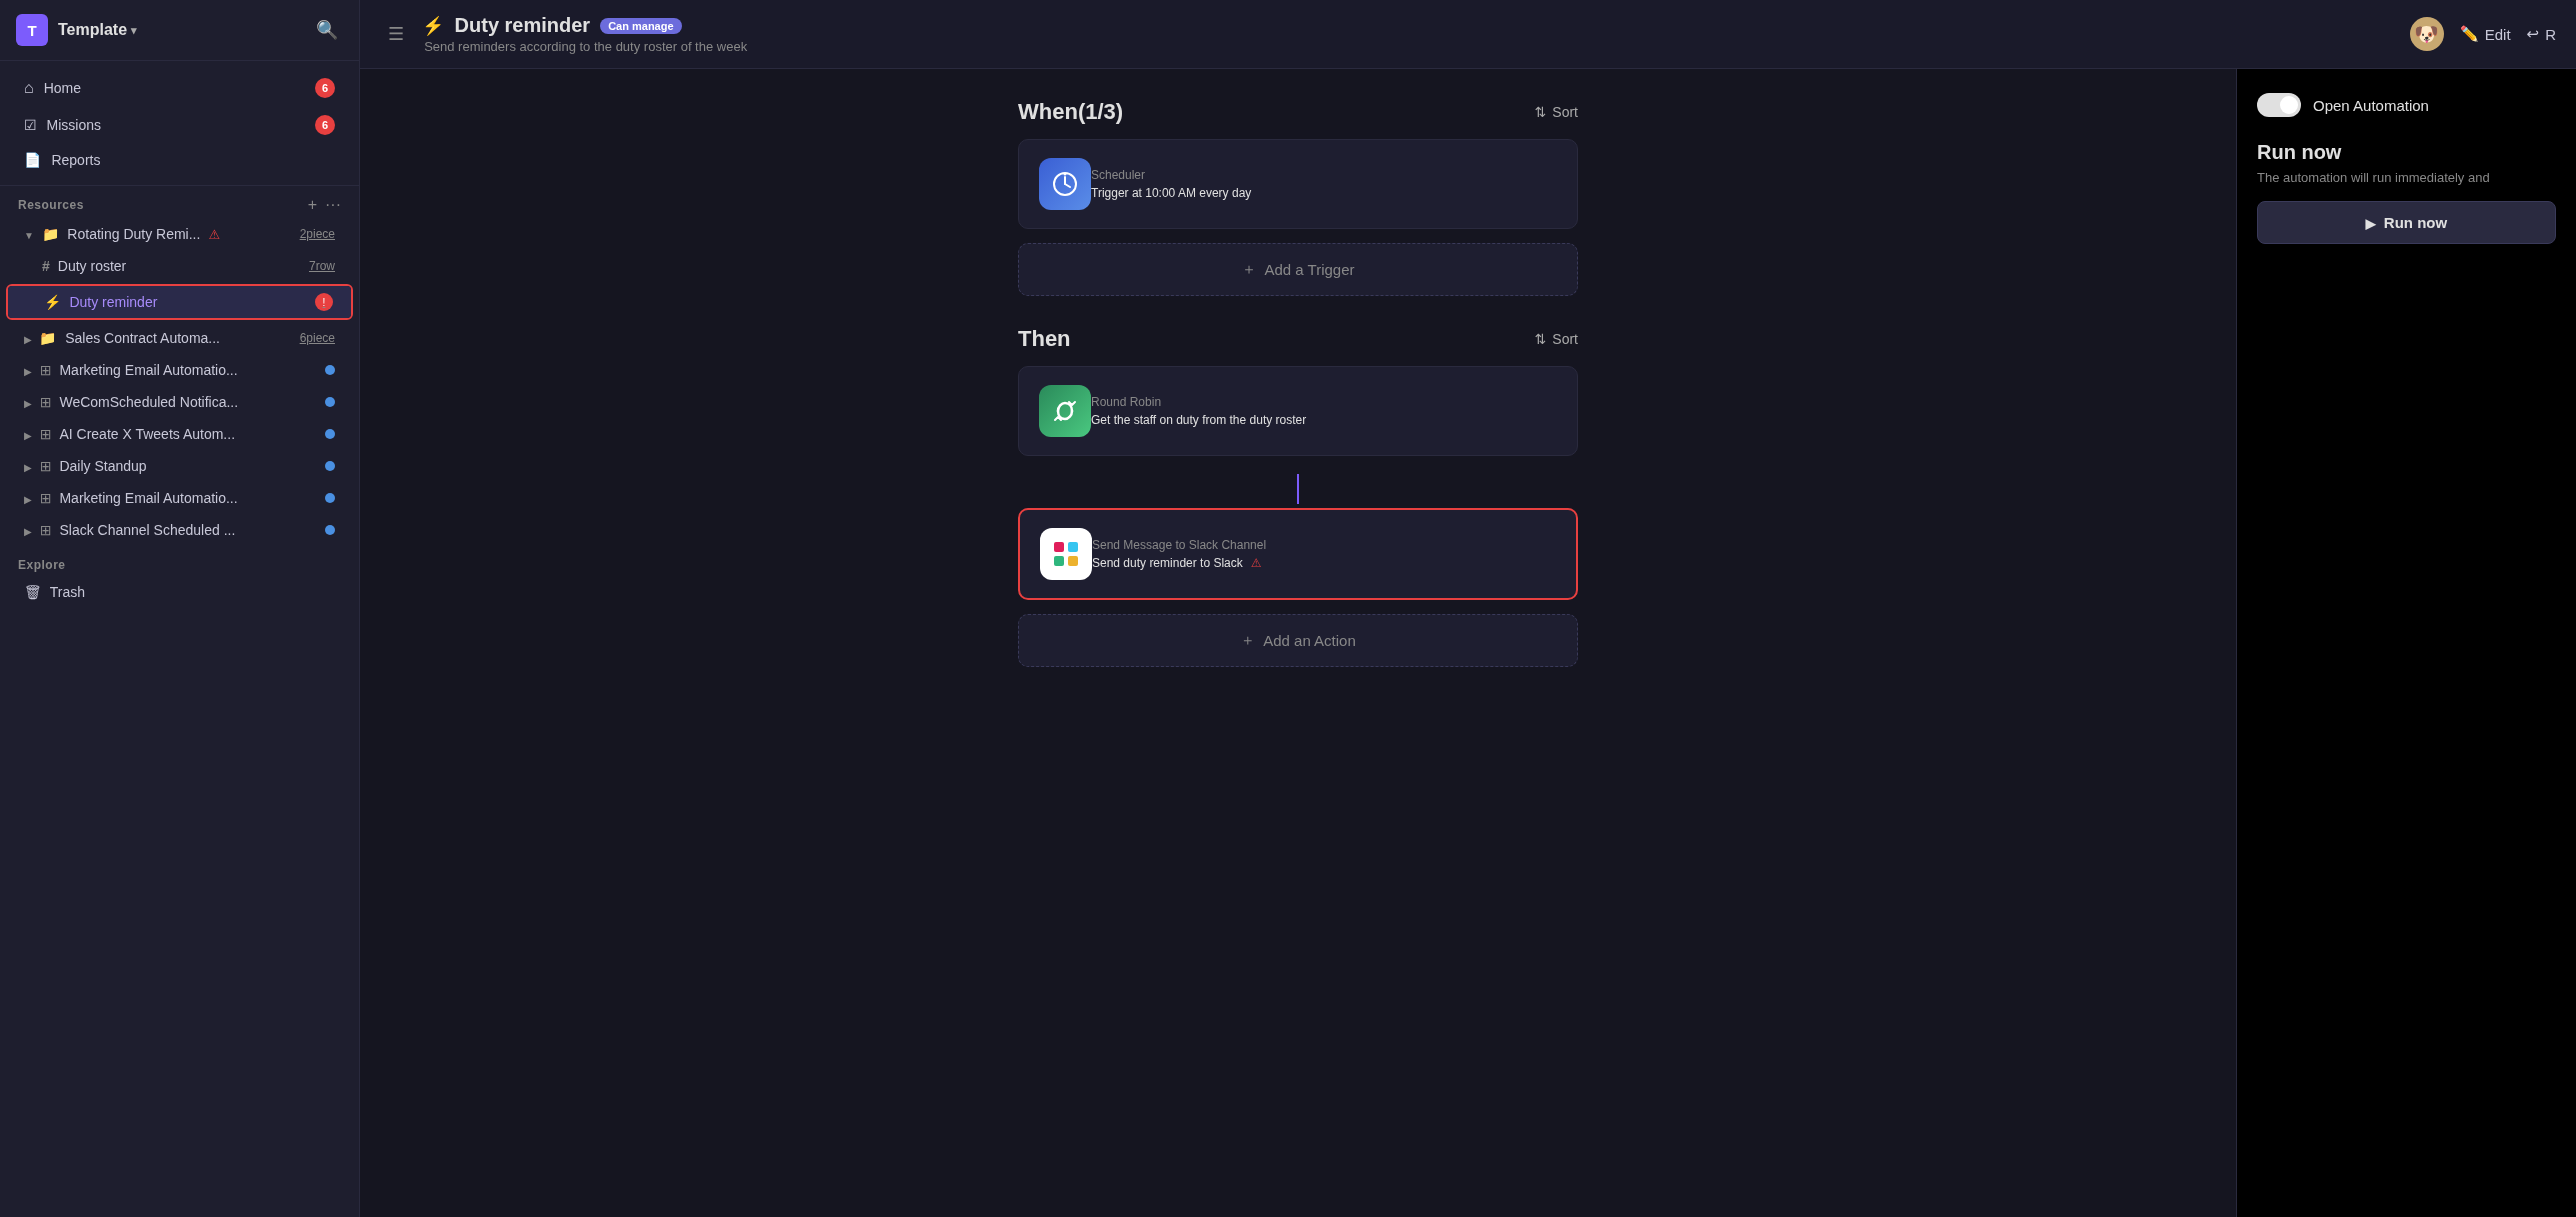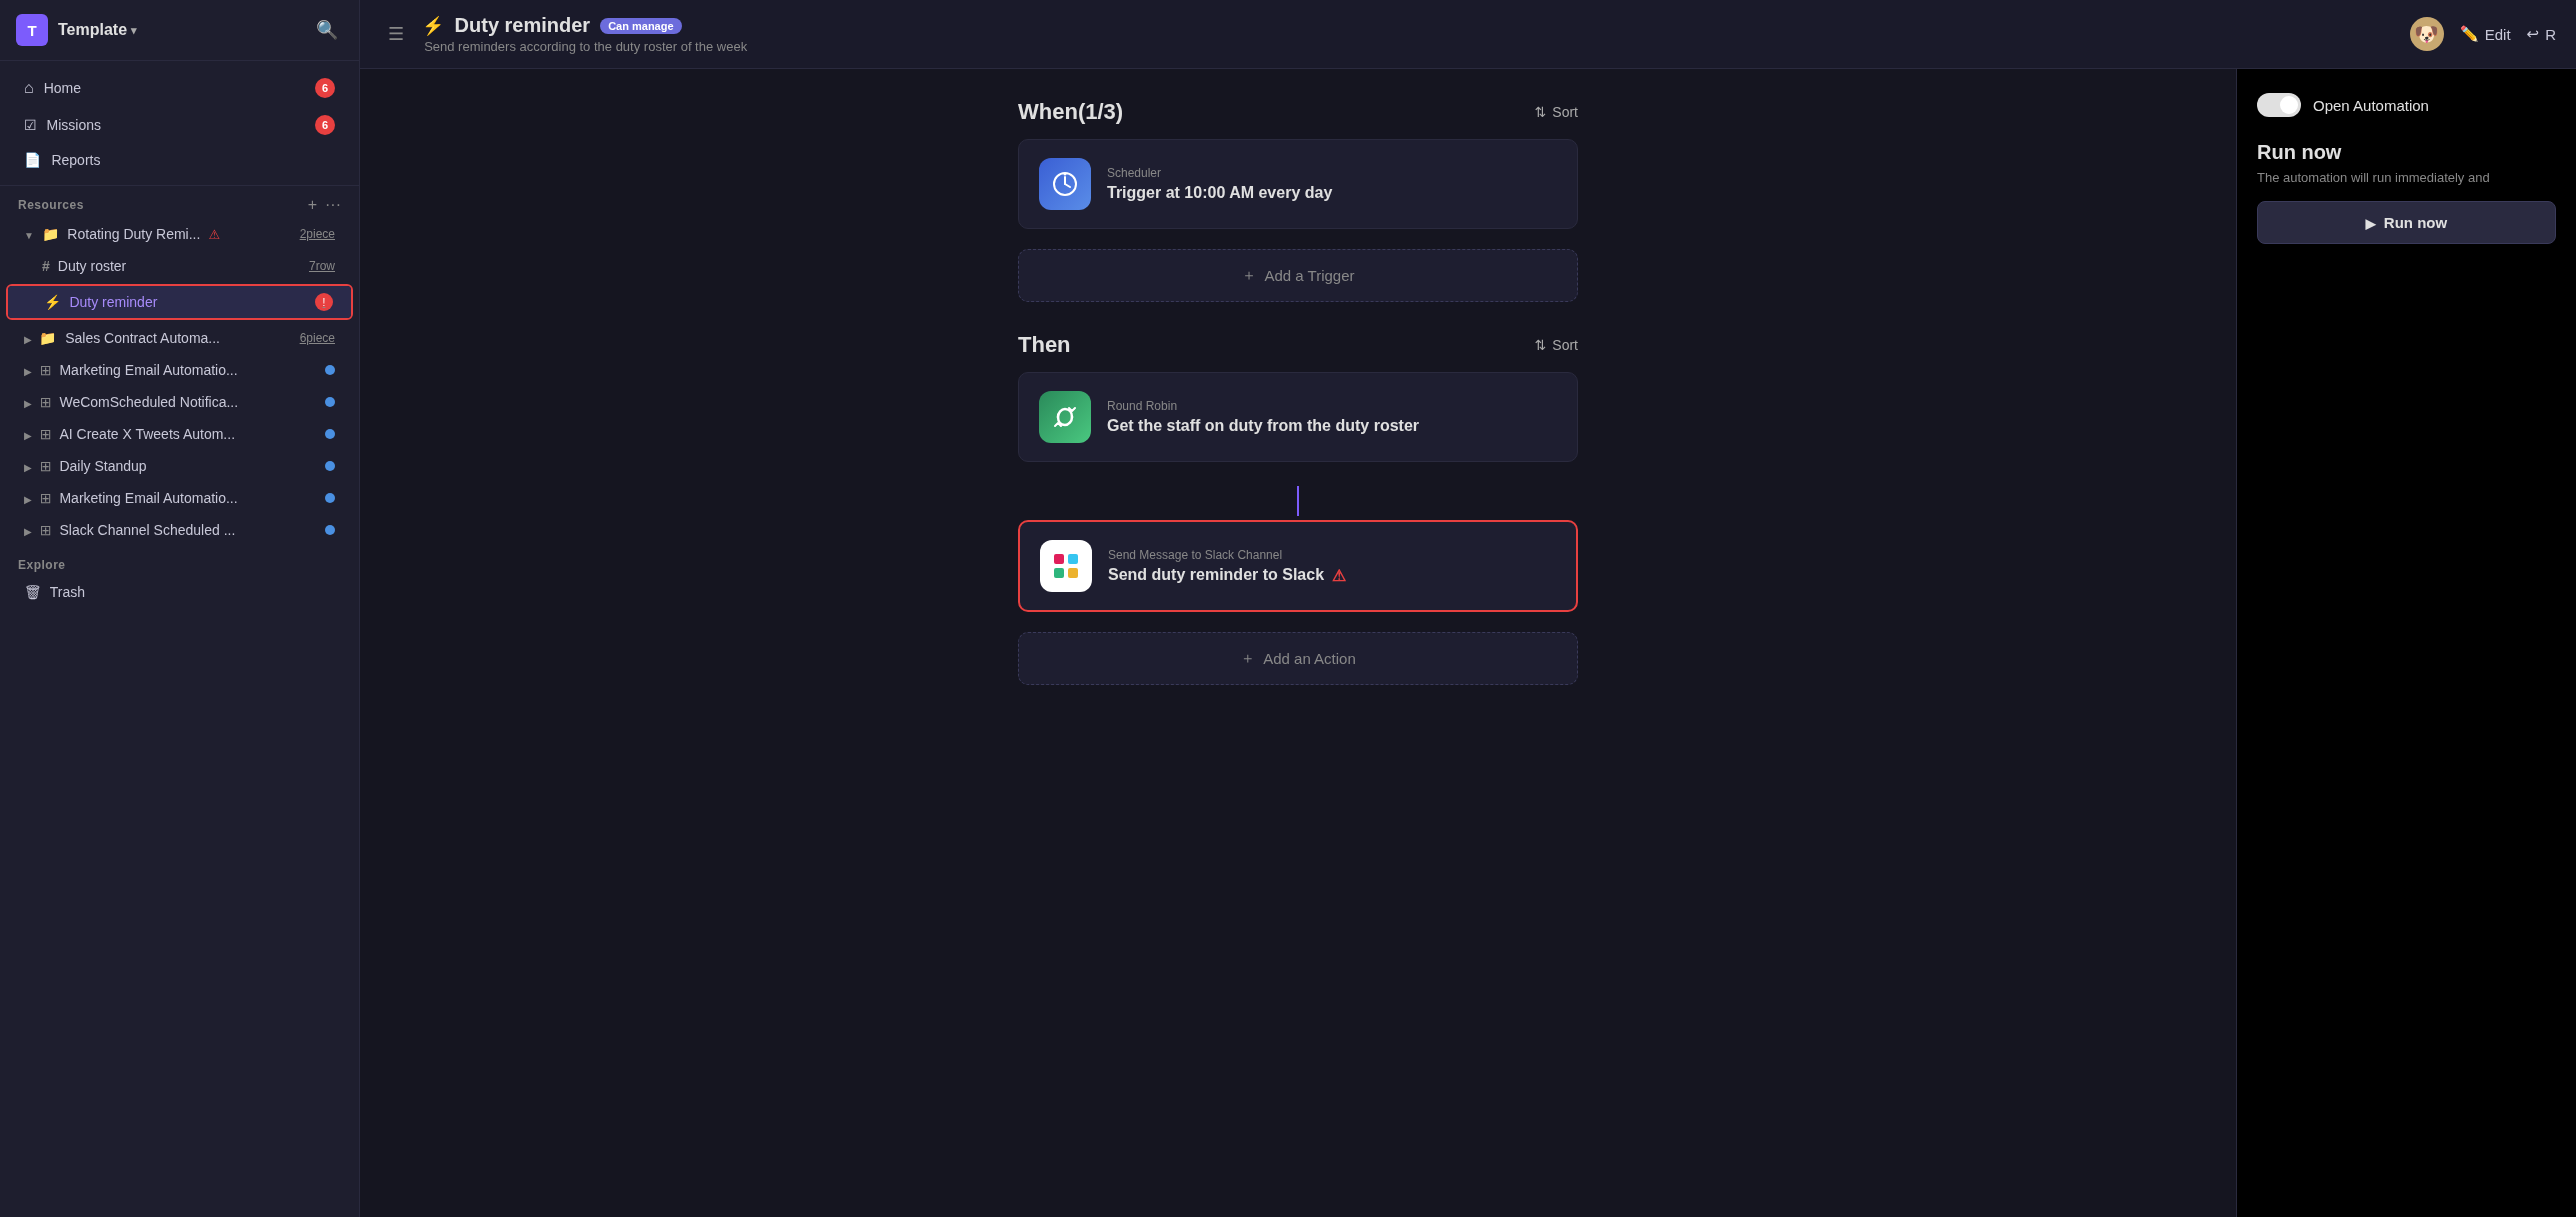--- a/index.html
+++ b/index.html
@@ -317,22 +317,21 @@
       cursor: pointer;
     }
 
     .flow-card {
       background: #1e1e30;
       border: 1px solid #2a2a3e;
       border-radius: 10px;
       padding: 18px 20px;
       display: flex;
       align-items: center;
-      gap: 16px;
-      margin-bottom: 20px;
+      margin-bottom: 14px;
     }
     .flow-card-icon {
       width: 52px;
       height: 52px;
       border-radius: 12px;
       background: #2a2a4a;
       display: flex;
       align-items: center;
       justify-content: center;
       font-size: 26px;
@@ -347,22 +346,22 @@
     .flow-card-icon.slack-icon {
       background: #fff;
     }
     .flow-card-text { flex: 1; }
     .flow-card-label {
       font-size: 12px;
       color: #888;
       margin-bottom: 4px;
     }
     .flow-card-title {
-      font-size: 16px;
-      font-weight: 700;
+      font-size: 12px;
+      font-weight: 400;
       color: #e0e0e0;
       display: flex;
       align-items: center;
       gap: 8px;
     }
 
     .add-trigger-btn, .add-action-btn {
       width: 100%;
       background: #1e1e30;
       border: 1.5px dashed #3a3a5a;

